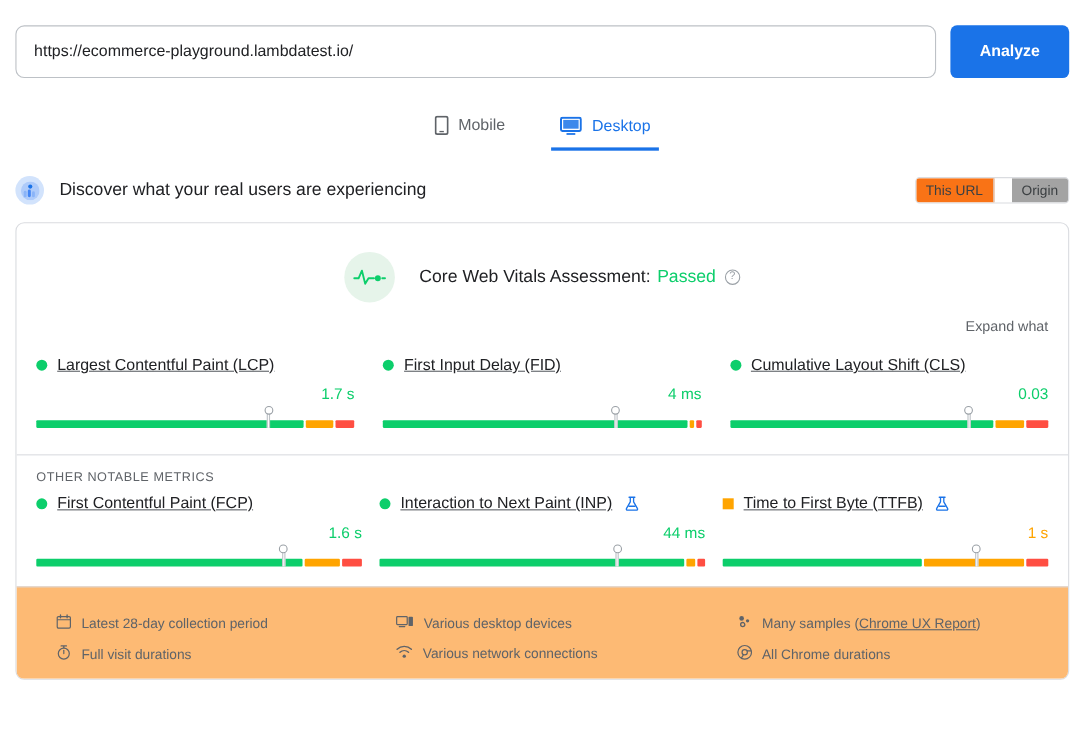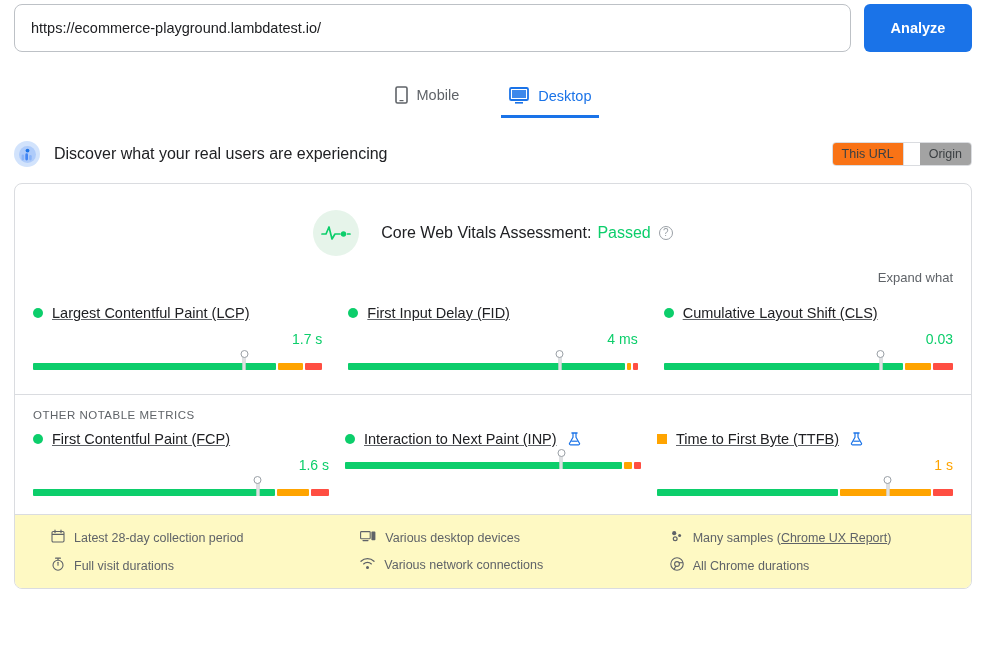--- a/index.html
+++ b/index.html
@@ -10,21 +10,21 @@
     font-family: "Liberation Sans", sans-serif;
     color: #202124;
     overflow: hidden;
   }
 
   
   .search-row {
     display: flex;
     align-items: center;
     gap: 13px;
-    padding: 4px 14px 0 14px;
+    padding: 23px 14px 0 14px;
   }
   .url-input {
     flex: 1 1 auto;
     height: 48px;
     border: 1px solid #bdc1c6;
     border-radius: 8px;
     padding: 0 16px;
     font-size: 14.5px;
     font-family: "Liberation Sans", sans-serif;
     color: #202124;
@@ -215,26 +215,26 @@
   .divider { height: 1px; background: #dadce0; }
   .section-head {
     font-size: 11.5px;
     letter-spacing: .5px;
     color: #5f6368;
     padding: 14px 18px 0 18px;
   }
 
   
   .footer {
-    background: #fef9c3;
+    background: #fdba74;
     border-top: 1px solid #dadce0;
     display: grid;
     grid-template-columns: 1fr 1fr 1fr;
     column-gap: 26px;
-    padding: 14px 18px 14px 36px;
+    padding: 24px 18px 14px 36px;
   }
   .fcol { display: flex; flex-direction: column; gap: 11px; }
   .fitem {
     display: flex;
     align-items: center;
     gap: 9px;
     font-size: 12.5px;
     color: #5f6368;
   }
   .fitem svg { flex: 0 0 auto; }
@@ -381,20 +381,21 @@
           <span class="dot" style="background:#0cce6b"></span>
           <span class="metric-name">Interaction to Next Paint (INP)</span>
           <span class="flask">
             <svg width="13" height="14" viewBox="0 0 13 14">
               <path d="M5 1 V5.2 L1.6 11.2 A1 1 0 0 0 2.5 12.8 H10.5 A1 1 0 0 0 11.4 11.2 L8 5.2 V1" fill="none" stroke="#1a73e8" stroke-width="1.2" stroke-linejoin="round"></path>
               <line x1="3.9" y1="1" x2="9.1" y2="1" stroke="#1a73e8" stroke-width="1.3" stroke-linecap="round"></line>
               <line x1="3.3" y1="9.2" x2="9.7" y2="9.2" stroke="#1a73e8" stroke-width="1.2"></line>
             </svg>
           </span>
         </div>
+        <div class="metric-value" style="color:#0cce6b">44 ms</div>
         <div class="bar-wrap">
           <div class="bar">
             <span class="seg-bar" style="width:95%;background:#0cce6b"></span>
             <span class="seg-bar" style="width:2.5%;background:#ffa400"></span>
             <span class="seg-bar" style="width:2.5%;background:#ff4e42"></span>
           </div>
           <span class="marker" style="left:73%"></span>
         </div>
       </div>
       <div class="metric">

